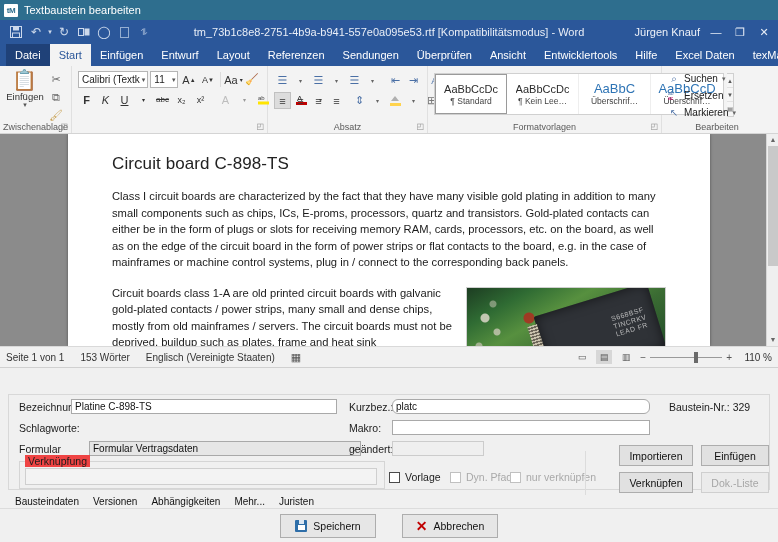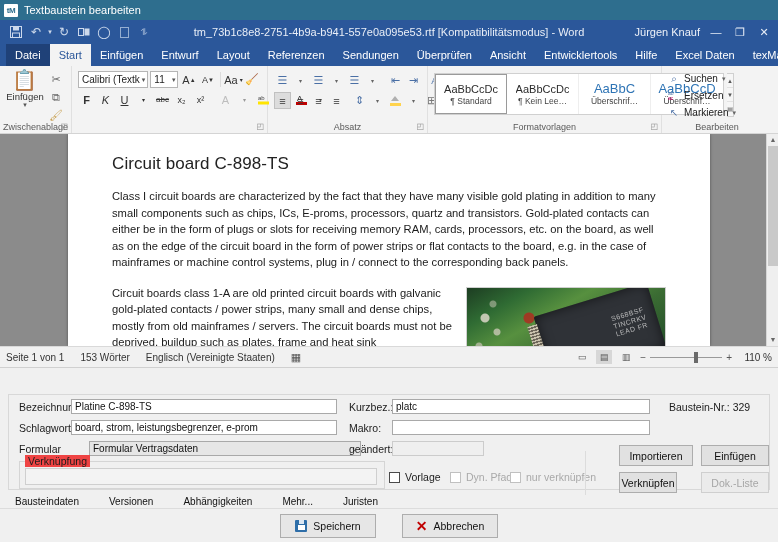--- a/index.html
+++ b/index.html
@@ -199,21 +199,21 @@
   .btn{
     position:absolute; border:1px solid #adadad; background:#e1e1e1; font-size:10.5px;
     color:#111; display:flex; align-items:center; justify-content:center; cursor:default;
     font-family:"Liberation Sans", sans-serif;
   }
   .btn.dis{ color:#a6a6a6; background:#ebebeb; border-color:#cfcfcf;}
   .cb{ position:absolute; display:flex; align-items:center; gap:5px; font-size:10.5px;}
   .cb .box{ width:11px;height:11px;border:1px solid #4a4a4a;background:#fff;}
   .cb.dis{ color:#a9a9a9;}
   .cb.dis .box{ border-color:#c0c0c0; }
-  .tabbar{ position:absolute; left:8px; top:104px; display:flex; gap:16px; font-size:10px;}
+  .tabbar{ position:absolute; left:8px; top:104px; display:flex; gap:0; font-size:10px;}
   .ftab{ padding:2px 7px 3px 7px; color:#111; border-bottom:1px solid transparent;}
   .ftab.active{ border-bottom:2px solid #6a6a6a; font-weight:normal;}
   .bottombar{
     position:absolute; left:0; right:0; bottom:0; height:34px; background:#f0f0f0;
     border-top:1px solid #dcdcdc; display:flex; align-items:center; justify-content:center; gap:26px;
   }
   .bigb{
     width:96px;height:24px;border:1px solid #adadad;background:#e6e6e6;
     display:flex;align-items:center;justify-content:center;gap:6px;font-size:10.5px;color:#111;
   }
@@ -496,30 +496,29 @@
     </span>
   </div>
 
   <div class="form">
     <div class="fieldpanel">
 
       <div class="lbl" style="left:10px; top:6px;">Bezeichnung:</div>
       <input class="inp" style="left: 62px; top: 4px; width: 266px;" value="Platine C-898-TS">
 
       <div class="lbl" style="left:10px; top:27px;">Schlagworte:</div>
-      <input class="inp" style="left: 62px; top: 25px; width: 266px;" value="board, strom, leistungsbegrenzer, e-prom">
 
       <div class="lbl" style="left:10px; top:48px;">Formular</div>
       <div class="selectbox" style="left:80px; top:46px; width:272px;">
         <span>Formular  Vertragsdaten</span>
         <span class="arr">⌄</span>
       </div>
 
       <div class="lbl" style="left:340px; top:6px;">Kurzbez.:</div>
-      <input class="inp" style="left: 383px; top: 4px; width: 258px;" value="platc">
+      <input class="inp" style="left: 383px; top: 4px; width: 258px; border-radius: 6px;" value="platc">
 
       <div class="lbl" style="left:340px; top:27px;">Makro:</div>
       <input class="inp" style="left: 383px; top: 25px; width: 258px;" value="">
 
       <div class="lbl" style="left:340px; top:48px;">geändert:</div>
       <input class="inp disabled" style="left: 383px; top: 46px; width: 92px;" readonly="" value="">
 
       <div class="lbl" style="left:660px; top:6px;">
         <span>Baustein-Nr.:</span>
         <span>329</span>
@@ -539,21 +538,21 @@
       </div>
       <div class="cb dis" style="left:501px; top:76px;">
         <span class="box"></span>
         <span>nur verknüpfen</span>
       </div>
 
       <div class="divider"></div>
 
       <div class="btn" style="left:610px; top:50px; width:74px; height:21px;">Importieren</div>
       <div class="btn" style="left:692px; top:50px; width:68px; height:21px;">Einfügen</div>
-      <div class="btn" style="left:610px; top:77px; width:58px; height:21px;text-align:right;">Verknüpfen</div>
+      <div class="btn" style="left:610px; top:77px; width:74px; height:21px;text-align:right;">Verknüpfen</div>
       <div class="btn dis" style="left:692px; top:77px; width:68px; height:21px;">Dok.-Liste</div>
     </div>
 
     <div class="tabbar">
       <div class="ftab active">Bausteindaten</div>
       <div class="ftab">Versionen</div>
       <div class="ftab">Abhängigkeiten</div>
       <div class="ftab">Mehr...</div>
       <div class="ftab">Juristen</div>
     </div>

